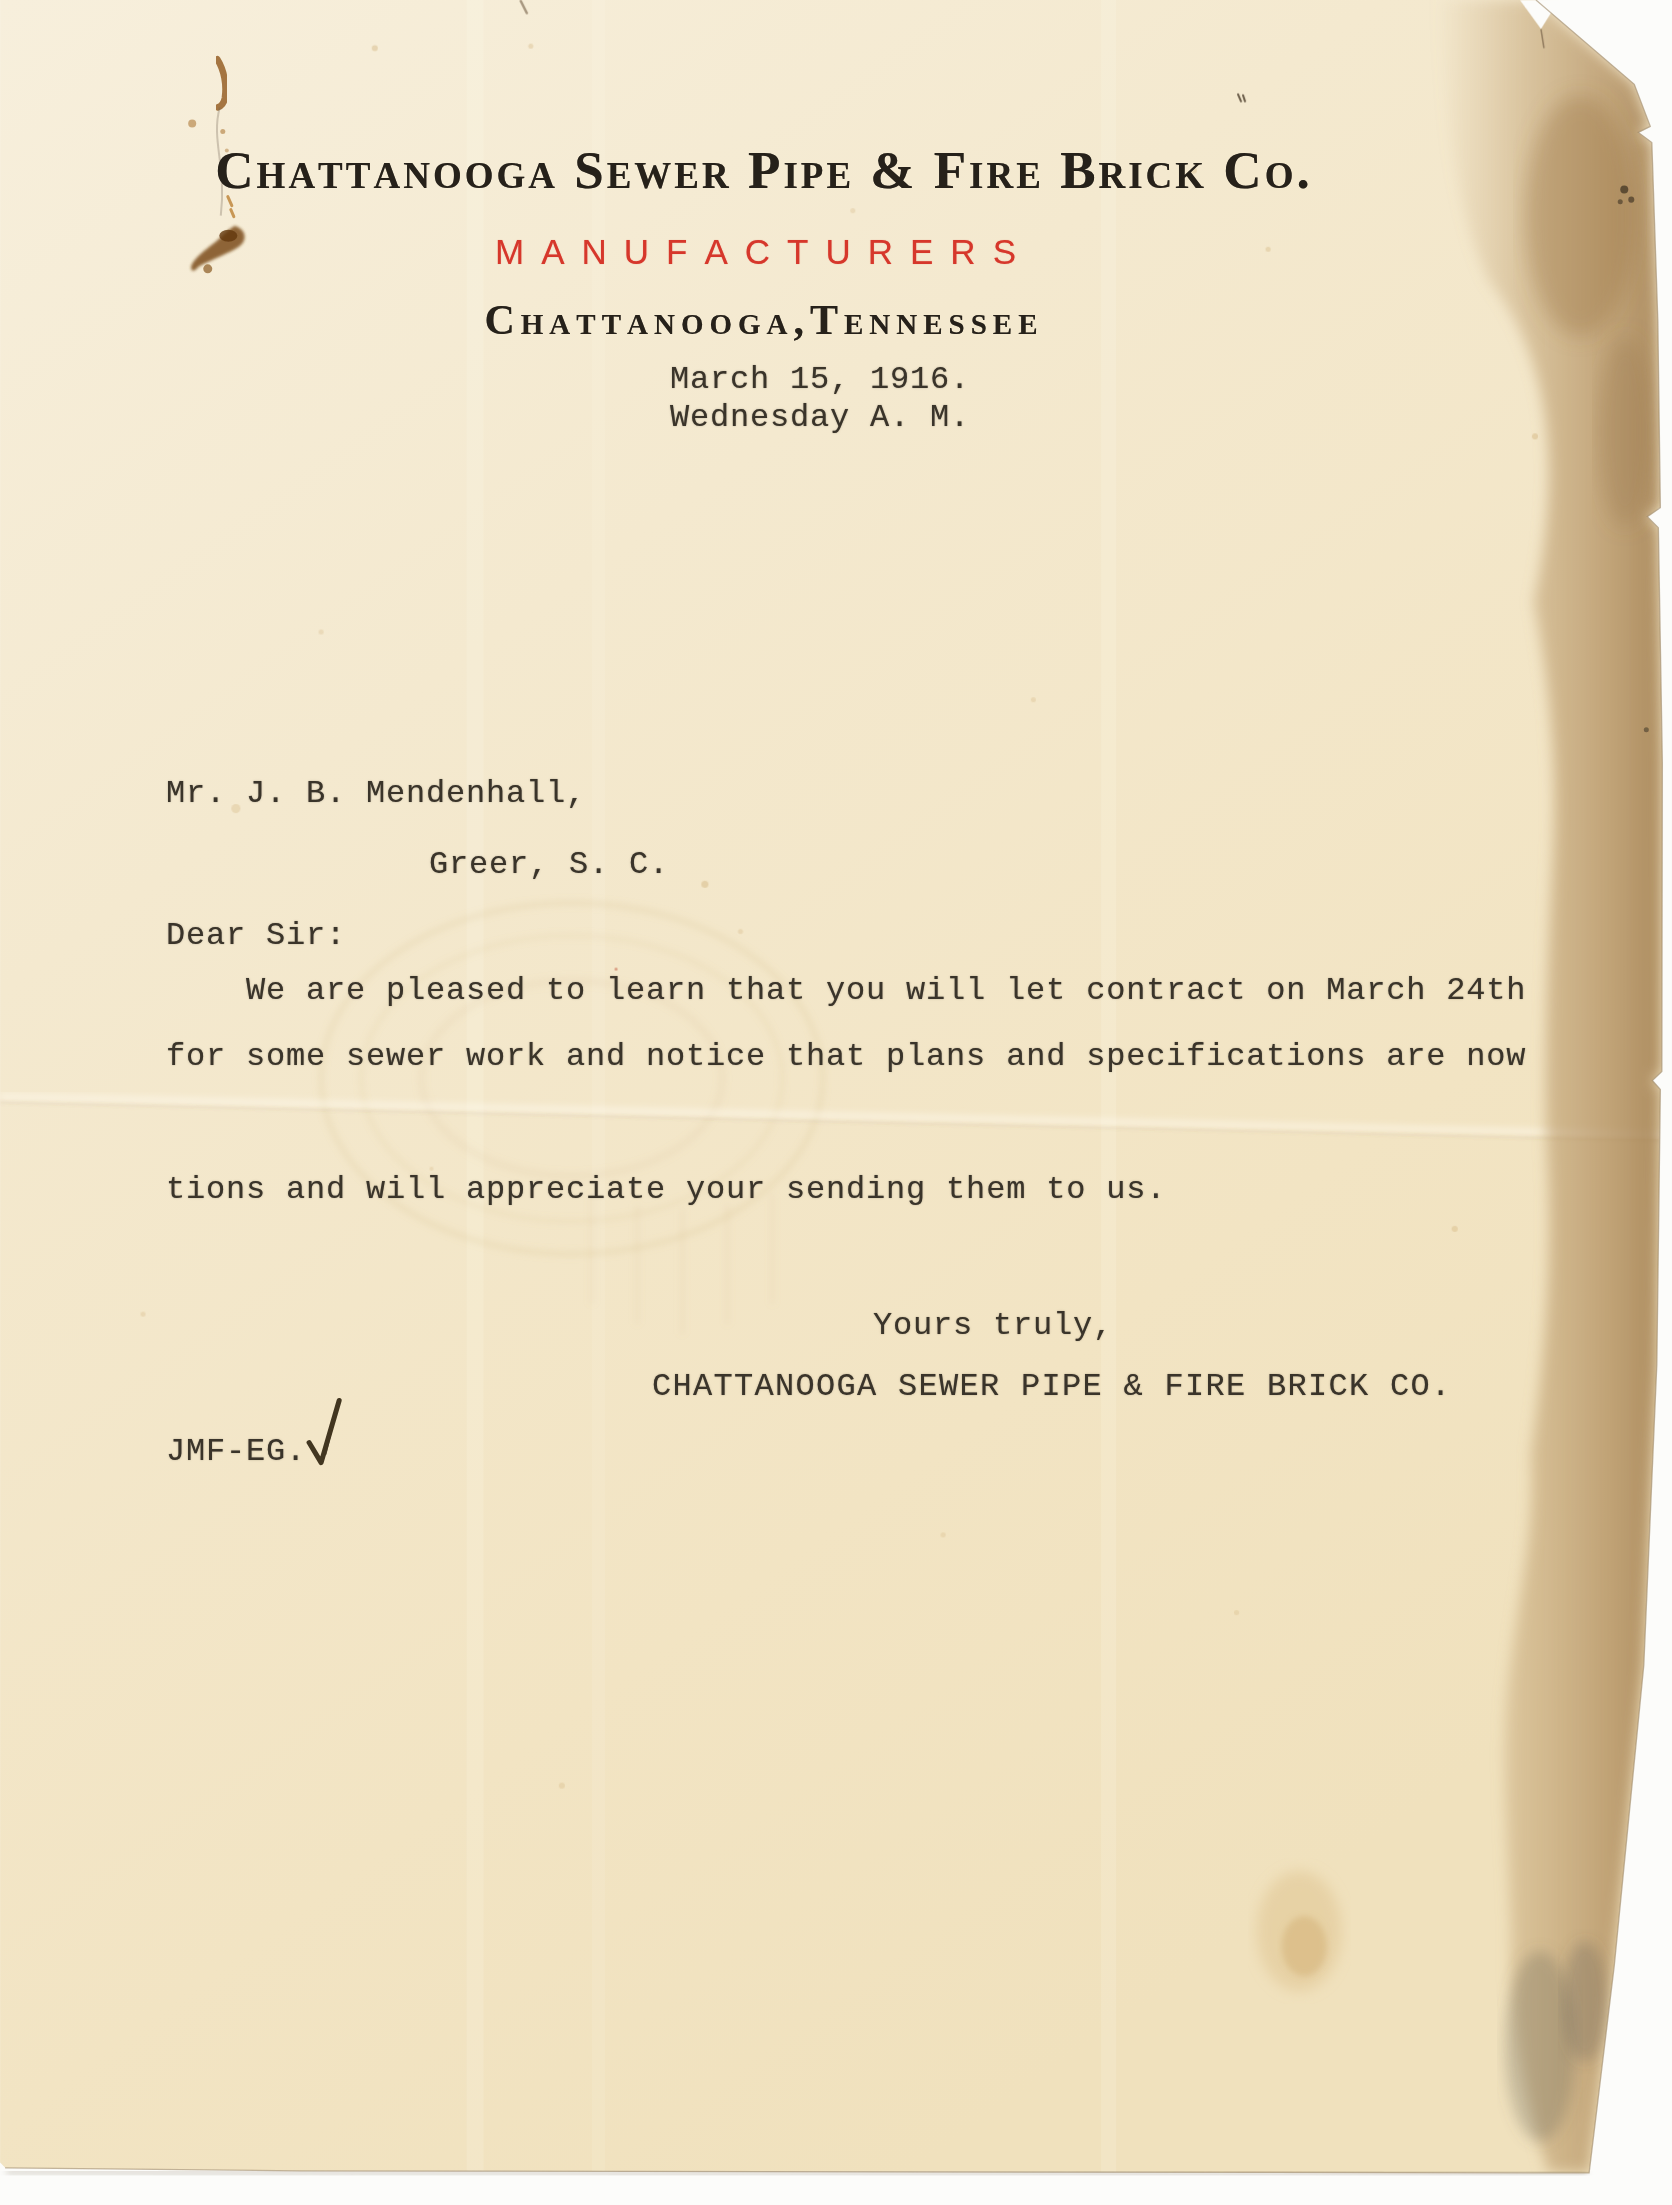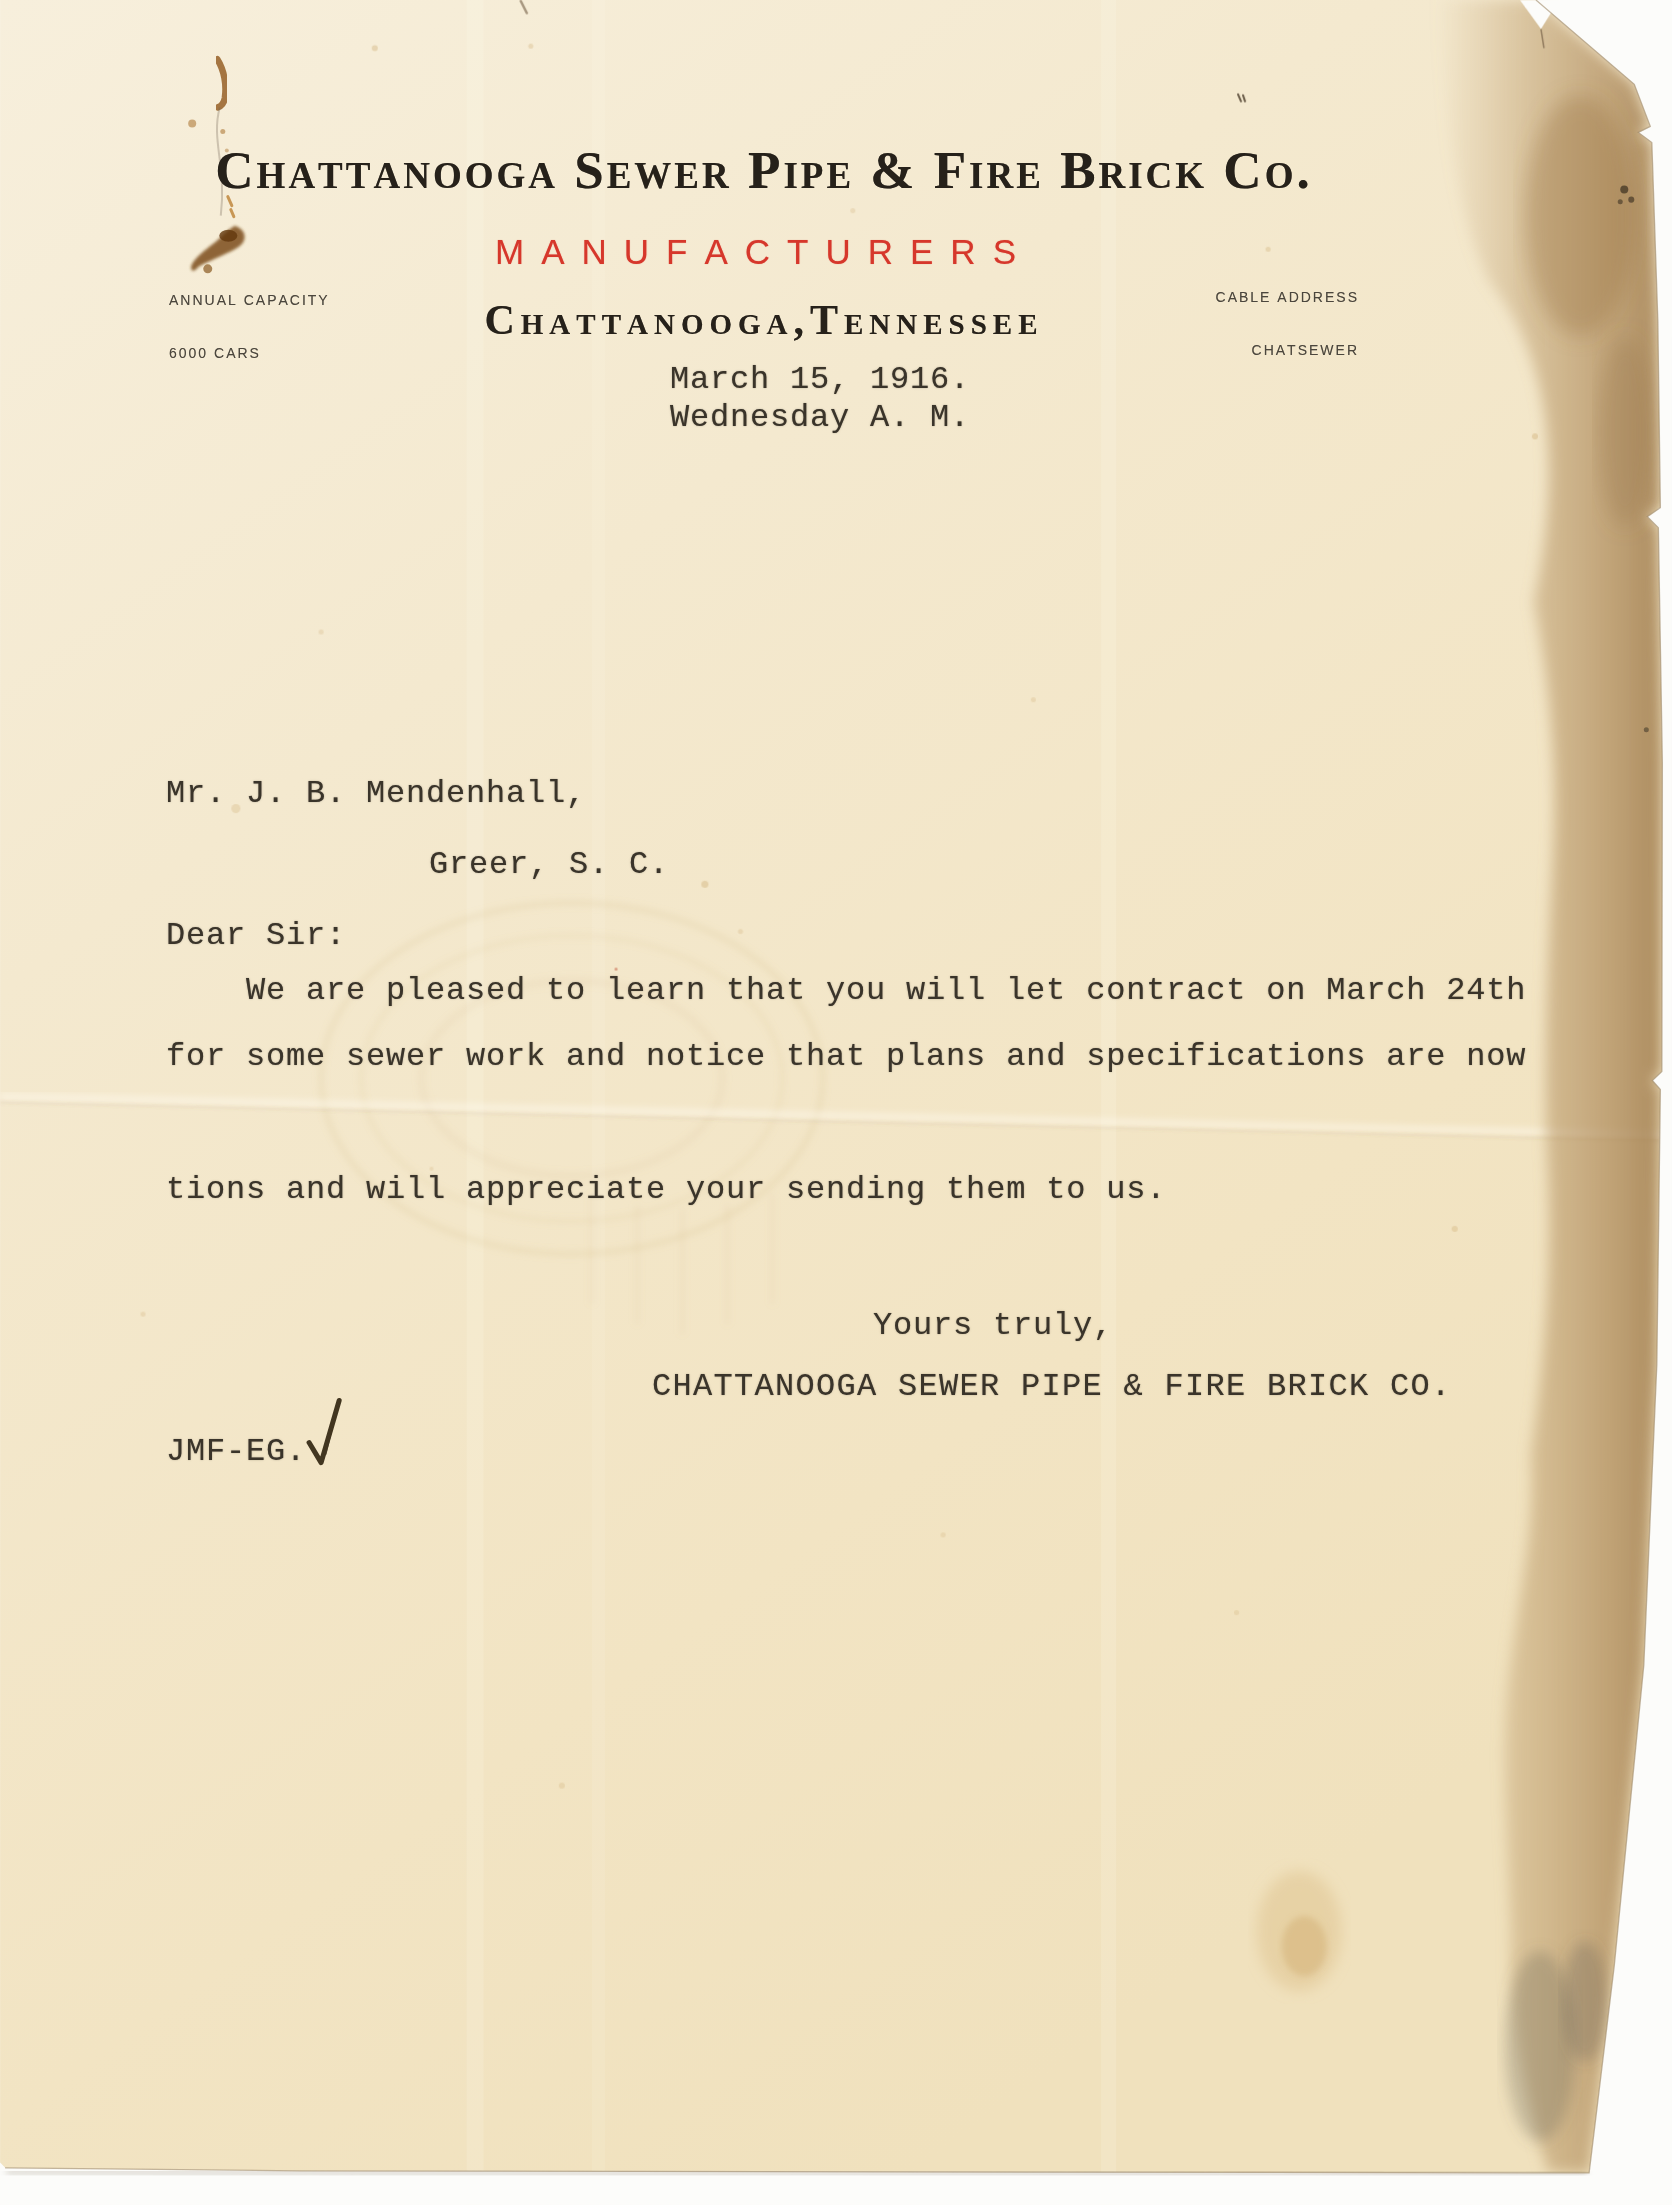--- a/index.html
+++ b/index.html
@@ -233,29 +233,21 @@
       <path d="M 676 2792 C 668 2814 658 2856 648 2898" fill="none" stroke="#423620" stroke-width="6" stroke-linecap="round" opacity="0.8"></path>
     </g>
   </svg>
 
   <div class="content">
 
     <div class="lh-serif lh-title">Chattanooga Sewer Pipe &amp; Fire Brick Co.</div>
 
     <div class="manufacturers">MANUFACTURERS</div>
 
-    <div class="lh-sans cap-left">
-      <div>ANNUAL CAPACITY</div>
-      <div>6000 CARS</div>
-    </div>
-
-    <div class="lh-sans cap-right">
-      <div>CABLE ADDRESS</div>
-      <div>CHATSEWER</div>
-    </div>
+
 
     <div class="lh-serif lh-city">Chattanooga,Tennessee</div>
 
     <div class="typed dt-date">March 15, 1916.</div>
     <div class="typed dt-day">Wednesday A. M.</div>
 
     <div class="typed addressee">Mr. J. B. Mendenhall,</div>
     <div class="typed addr-place">Greer, S. C.</div>
     <div class="typed salutation">Dear Sir:</div>
 

